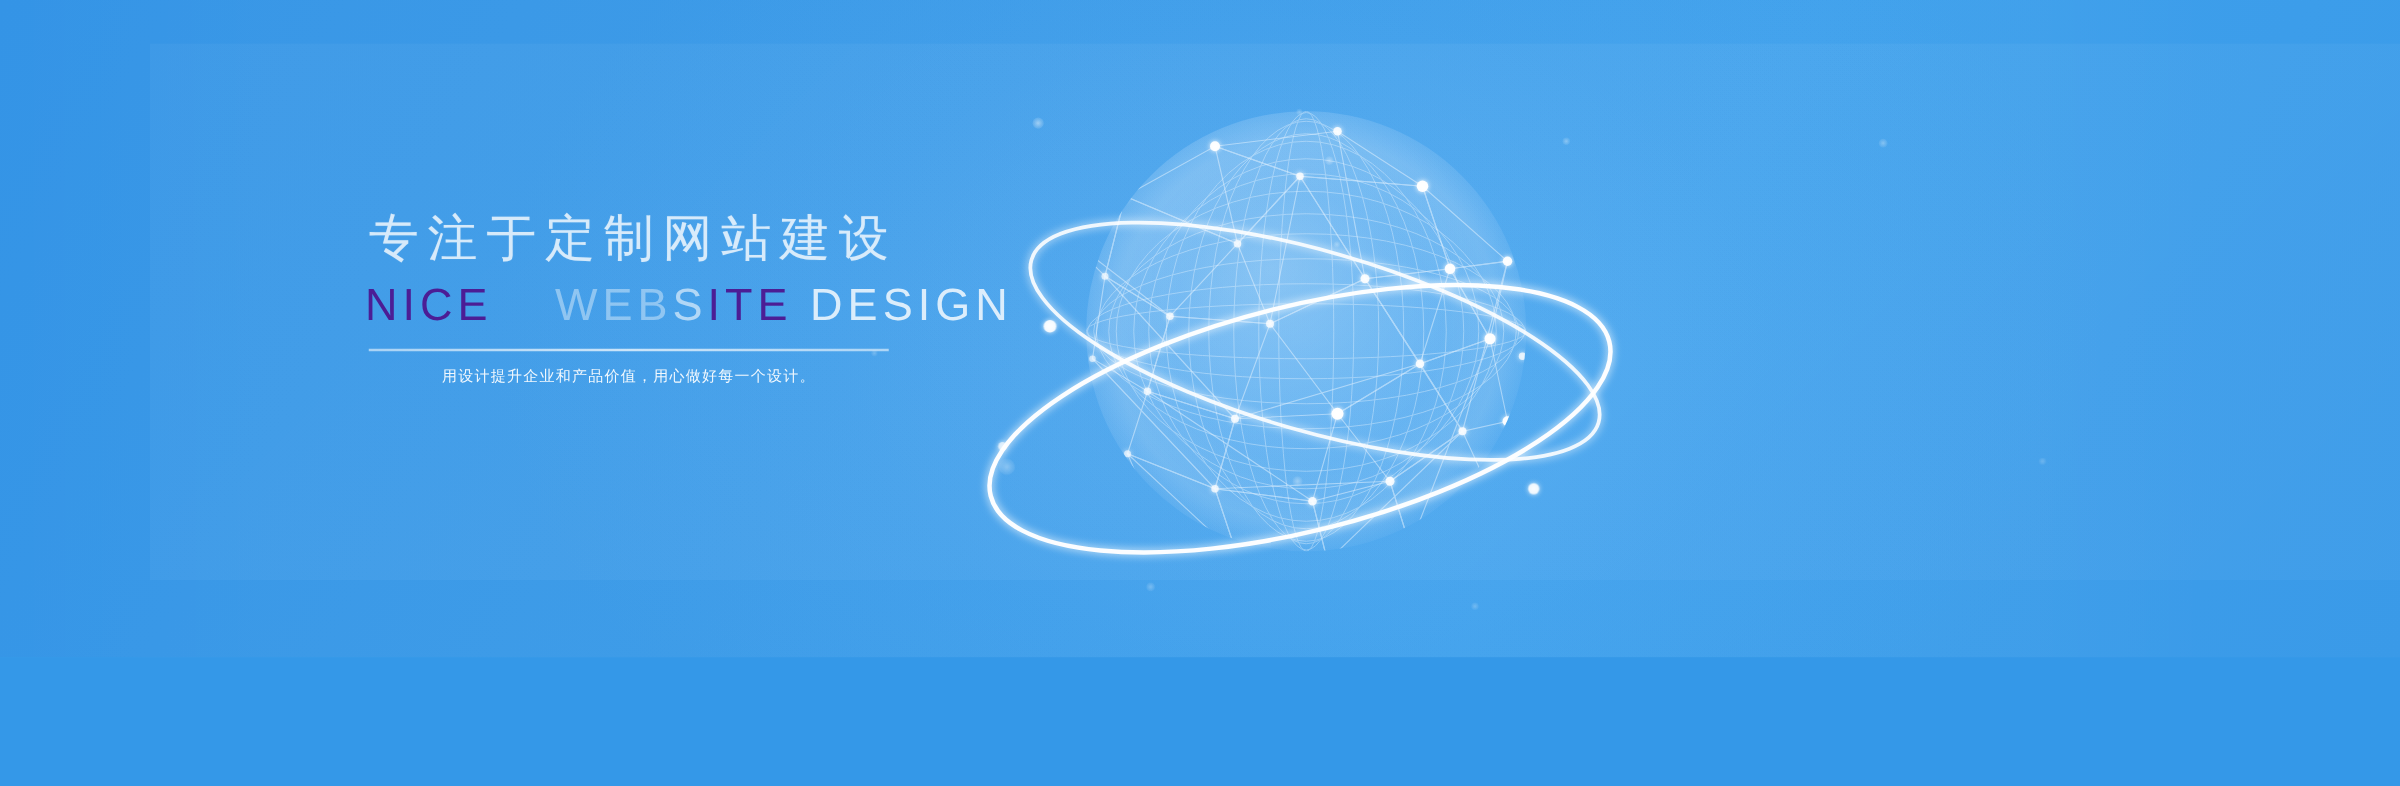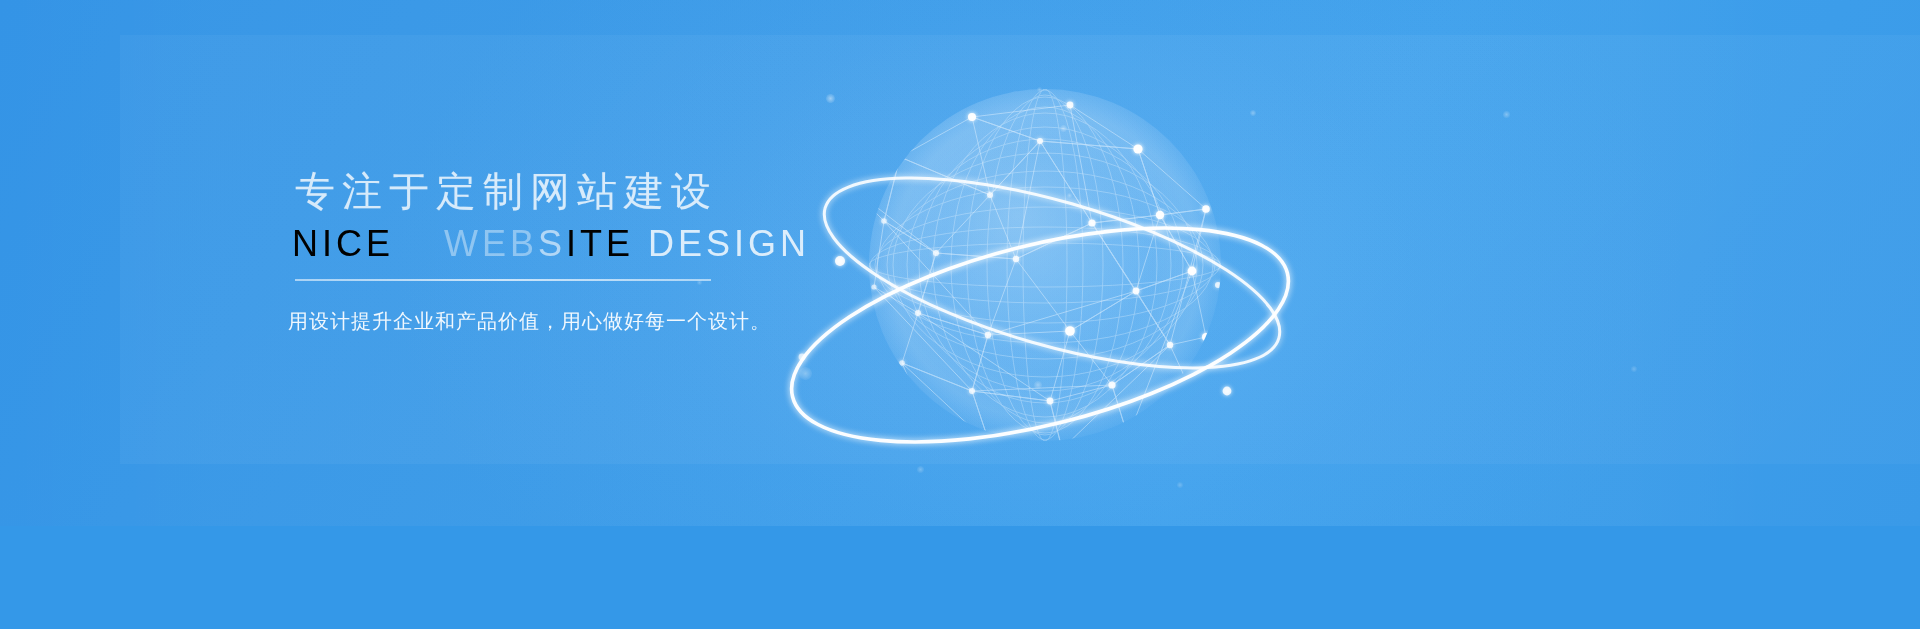--- a/index.html
+++ b/index.html
@@ -73,36 +73,36 @@
   }
   .subline {
     margin-top: 6px;
     font-size: 36px;
     line-height: 44px;
     letter-spacing: 4px;
     font-weight: 300;
     white-space: nowrap;
     text-indent: 4px;
   }
-  .subline span { color: #000000; }
+  .subline span { color: #4c1d95; }
   .subline .dim1 { color: rgba(255,255,255,0.58); }
   .subline .dim2 { color: rgba(255,255,255,0.40); margin-left: 36px; }
   .subline .dim3 { color: rgba(255,255,255,0.80); }
   .divider {
     margin: 13px auto 0 auto;
     width: 416px;
     height: 2px;
     background: linear-gradient(90deg,
         rgba(255,255,255,0.55) 0%,
         rgba(255,255,255,0.72) 50%,
         rgba(255,255,255,0.55) 100%);
   }
   .tagline {
-    margin-top: 28px;
-    font-size: 20px;
+    margin-top: 8px;
+    font-size: 12px;
     line-height: 24px;
     letter-spacing: 1px;
     color: rgba(255,255,255,0.92);
     white-space: nowrap;
   }
 
   
   .globe-wrap {
     position: absolute;
     left: 740px;

